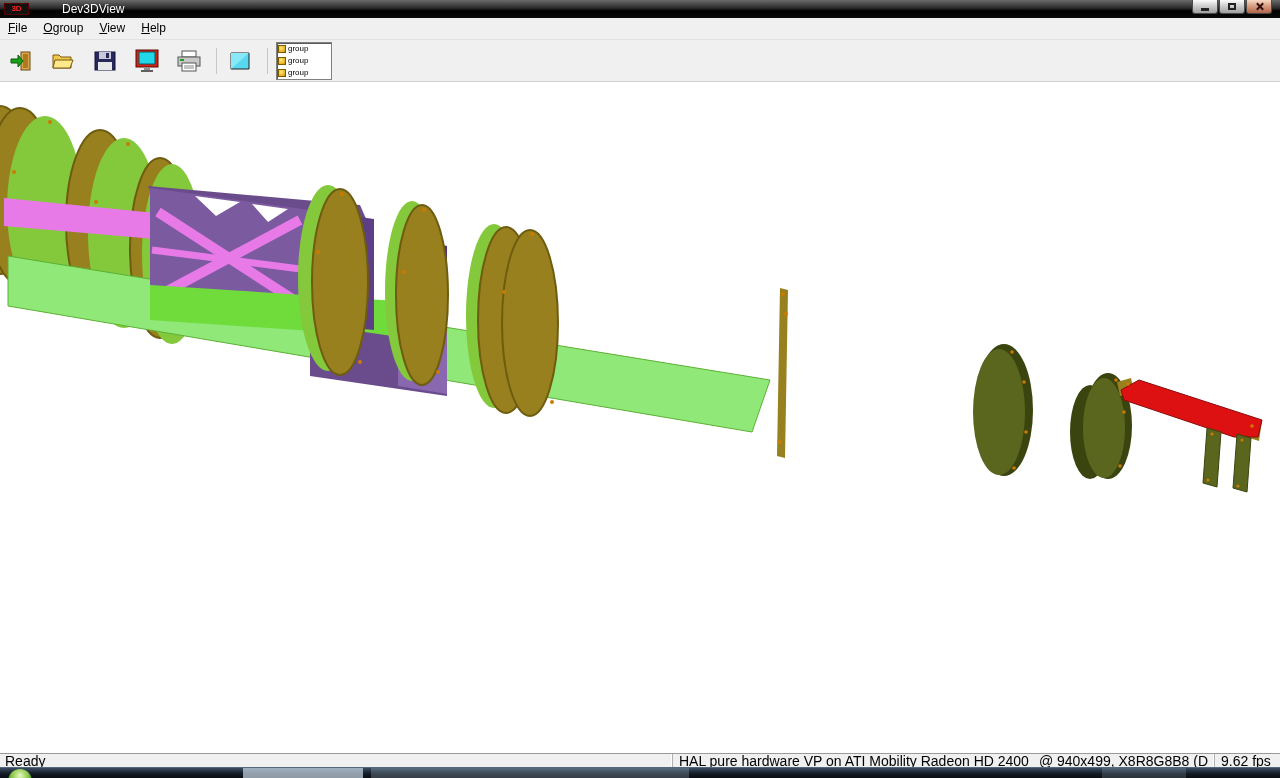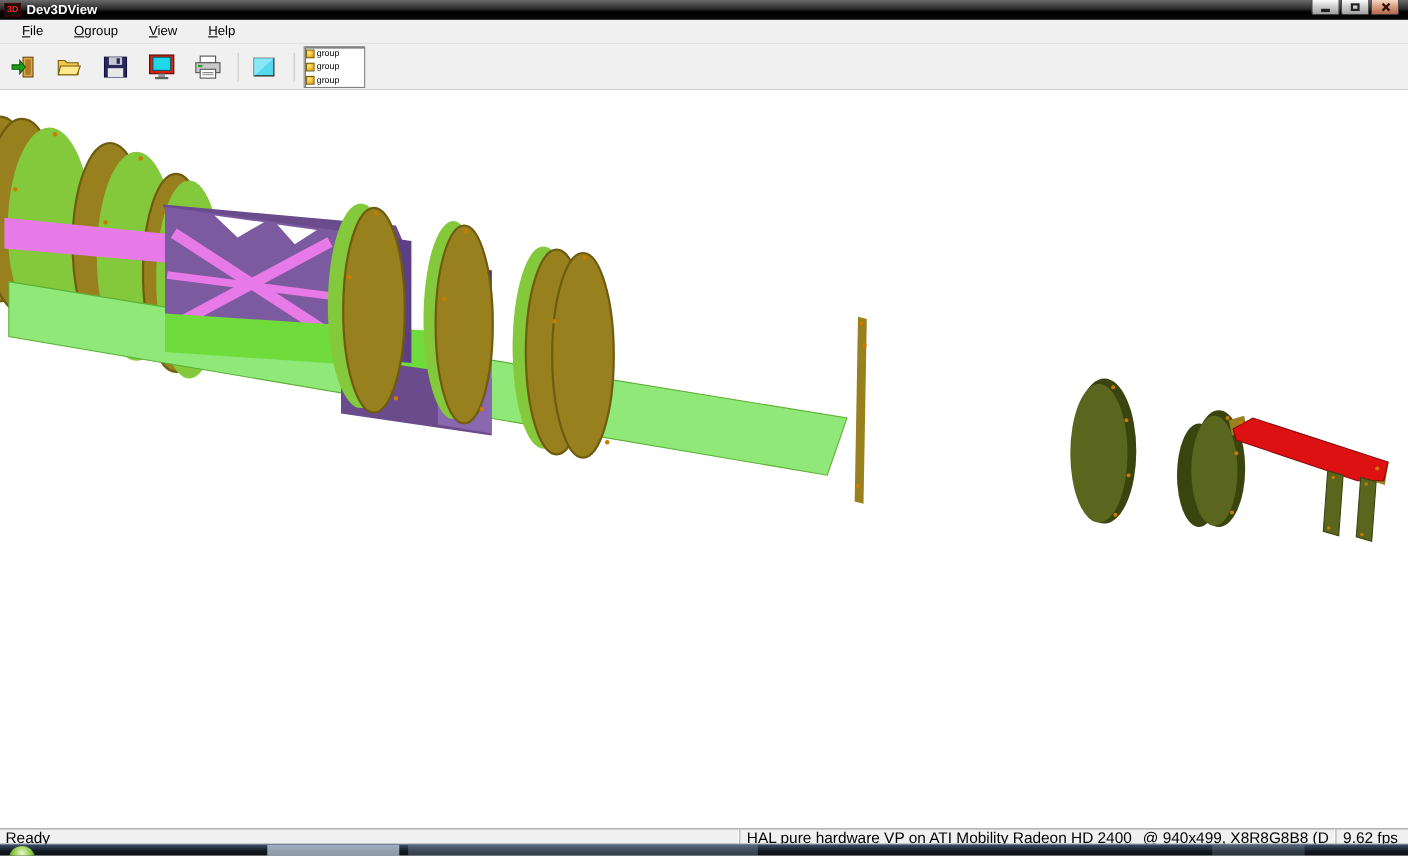--- a/index.html
+++ b/index.html
@@ -2,41 +2,41 @@
 <html style="--model-green: #84c83c; --model-sheet: #90e878; --model-floor: #70dc3c; --model-olive: #97801d; --model-olive-dark: #6e5c10; --model-dark-olive: #5a661e; --model-dark-olive-rim: #3a440f; --model-purple: #7b5aa0; --model-purple-dark: #5d3f85; --model-purple-roof: #6a4b8c; --model-purple-deep: #50307c; --model-purple-light: #8a68b0; --model-pink: #e87ae8; --model-red: #dd1111; --model-orange: #cc7a00;"><head>
 <meta charset="utf-8">
 <style>
   * { margin:0; padding:0; box-sizing:border-box; }
   html,body { width:1280px; height:778px; overflow:hidden;
     font-family:"Liberation Sans", sans-serif; background:#fff; }
 
   
   .titlebar { height:18px; background:linear-gradient(#6a6a6a, #2a2a2a 45%, #000 60%, #0a0a0a);
     display:flex; align-items:center; position:relative; }
-  .app-icon { width:15px; height:12px; margin:0 5px 0 4px; background:#111;
+  .app-icon { width:25px; height:12px; margin:0 5px 0 4px; background:#111;
     border:1px solid #550000; color:#ff2020; font-size:8px; font-weight:bold;
     display:flex; align-items:center; justify-content:center; line-height:1; }
-  .app-title { color:#fff; font-size:12px; font-weight:bold; text-shadow:0 1px 2px #000; }
+  .app-title { color:#fff; font-size:12px; font-weight:normal; text-shadow:0 1px 2px #000;margin-left:28px; }
   .win-controls { position:absolute; right:8px; top:0; display:flex; gap:1px; }
   .win-btn { width:26px; height:14px; border:1px solid #4a4a4a; border-top:none;
     border-radius:0 0 3px 3px; background:linear-gradient(#fdfdfd,#cfcfcf 45%,#9f9f9f);
     display:flex; align-items:center; justify-content:center; }
   .win-btn.close { background:linear-gradient(#f6d9c4,#d89f82 45%,#b4654a); }
   .glyph-min { width:8px; height:3px; background:#222; margin-top:6px; }
   .glyph-max { width:8px; height:7px; border:2px solid #222; }
   .glyph-close { position:relative; width:9px; height:9px; }
   .glyph-close::before,.glyph-close::after { content:""; position:absolute; left:4px; top:0;
     width:2px; height:9px; background:#301010; }
   .glyph-close::before { transform:rotate(45deg); }
   .glyph-close::after { transform:rotate(-45deg); }
 
   
   .menubar { height:22px; background:#f0f0f0; border-bottom:1px solid #e2e2e2;
     display:flex; align-items:stretch; font-size:12px; color:#000; }
-  .menu-item { padding:3px 8px 0 20px; cursor:default;text-align:right; }
+  .menu-item { padding:3px 8px 0 8px; cursor:default;text-align:right; }
   .menu-item .accel { text-decoration:underline; }
 
   
   .toolbar { height:42px; background:#f0f0f0; border-bottom:1px solid #cfcfcf;
     display:flex; align-items:center; padding-left:6px; }
   .tb-btn { width:30px; height:28px; display:flex; align-items:center; justify-content:center;
     margin-right:12px; border:1px solid #f0f0f0; }
   .tb-sep { width:1px; height:26px; background:#c8c8c8; margin:0 8px 0 0; }
   .group-box { width:56px; height:38px; background:#fff; border:1px solid #808080;
     box-shadow:inset 1px 1px 0 #5a5a5a; font-size:8px; color:#000; overflow:hidden; }

